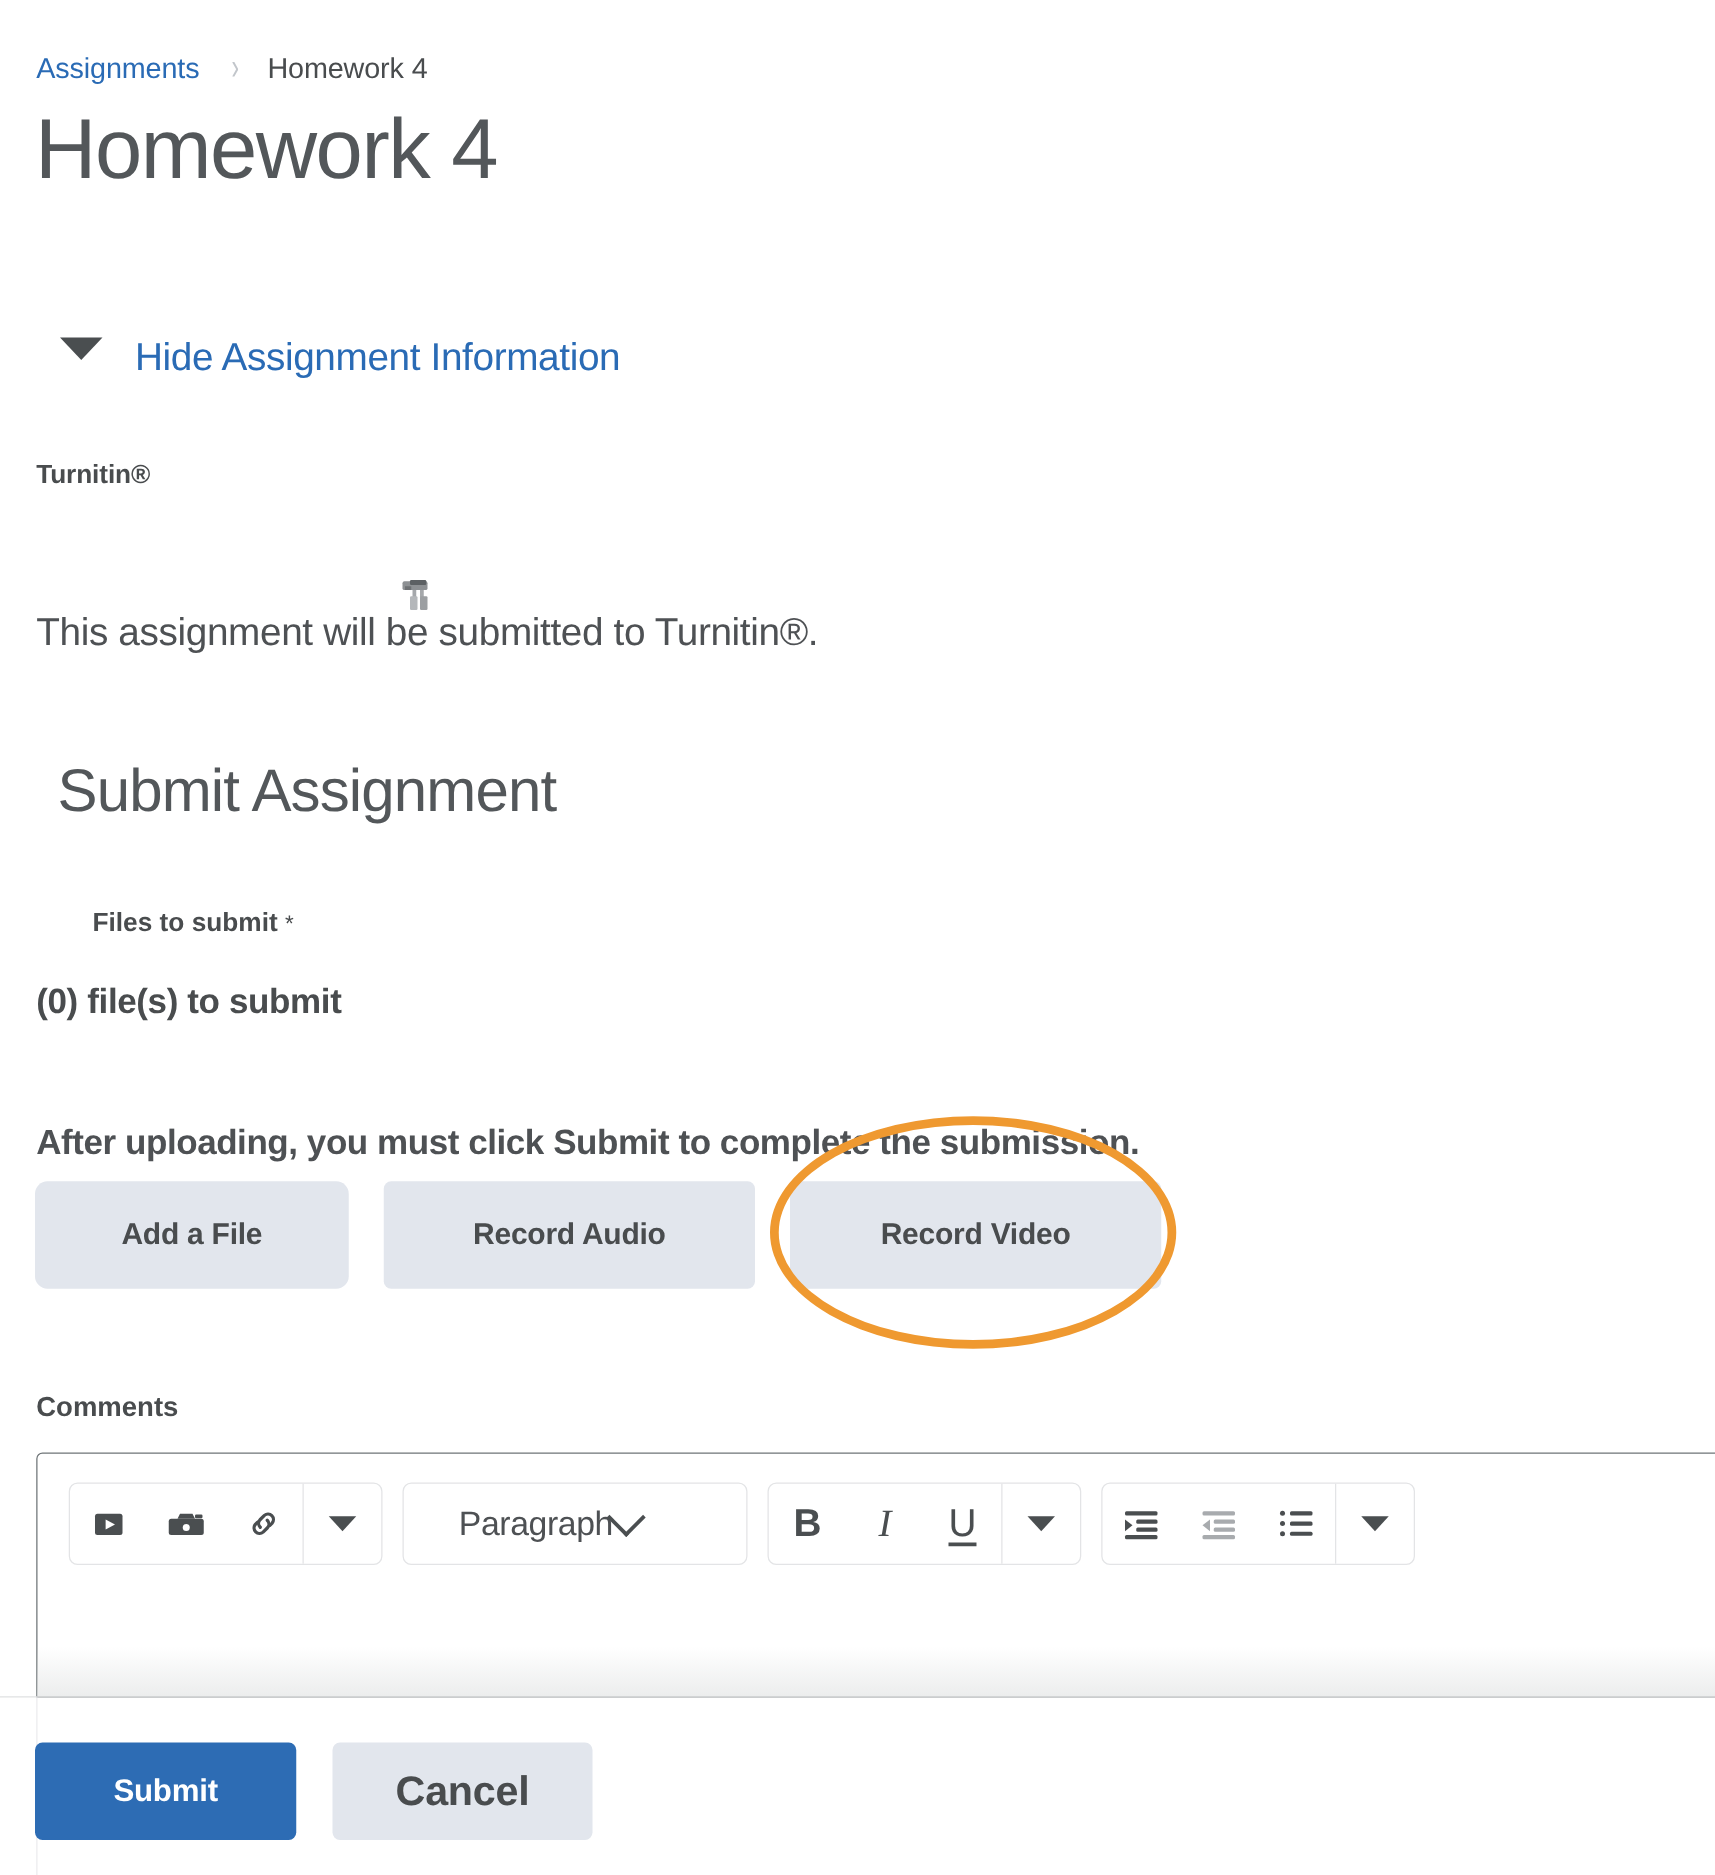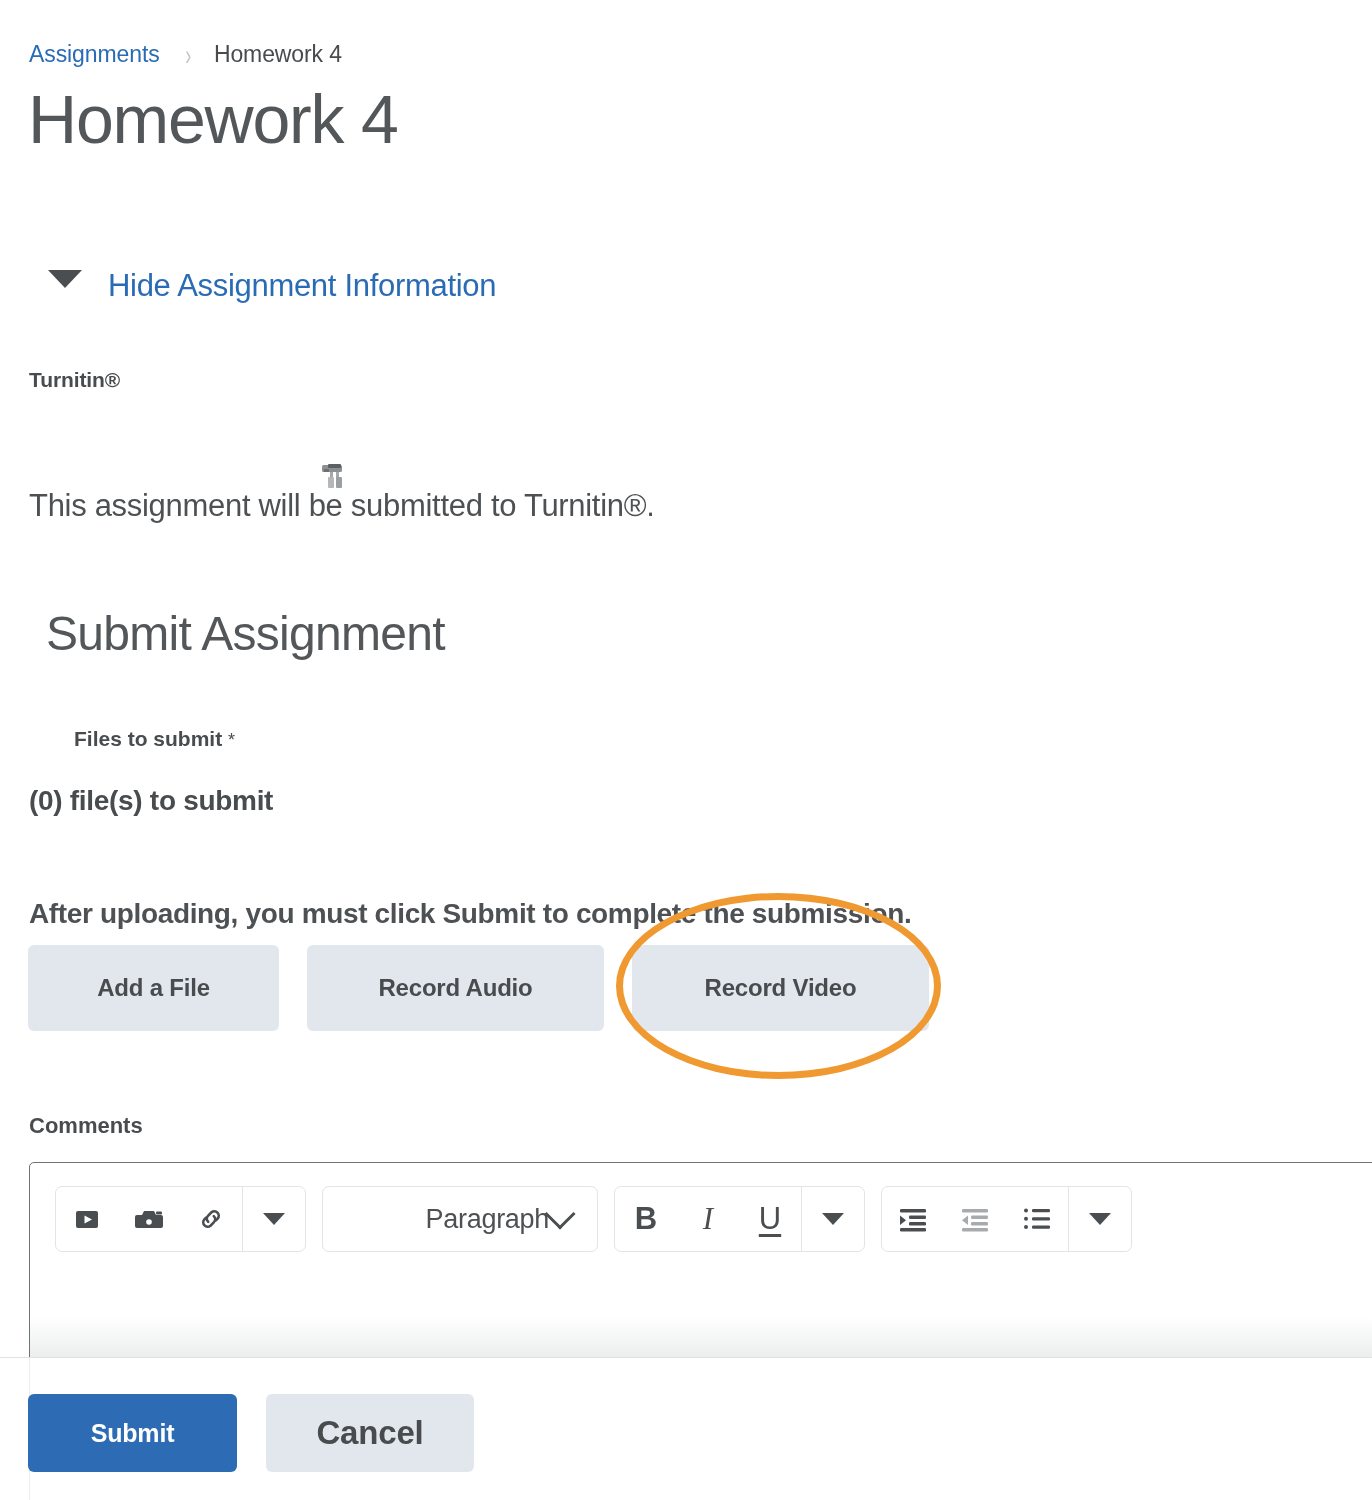--- a/index.html
+++ b/index.html
@@ -167,21 +167,21 @@
     border-radius: 6px;
     height: 86px;
     font-family: "Liberation Sans", sans-serif;
     font-size: 24px;
     font-weight: bold;
     color: #494c4e;
     cursor: pointer;
     letter-spacing: -0.2px;
     padding: 0;
   }
-  .attach-btn.w1 { width: 251px; }
+  .attach-btn.w1 { width: 251px; border-radius: 10px; }
   .attach-btn.w2 { width: 297px; margin-left: 28px; }
   .attach-btn.w3 { width: 297px; margin-left: 28px; }
 
   
   .annot-ellipse {
     position: absolute;
     left: 616px;
     top: 893px;
     width: 325px;
     height: 186px;
@@ -262,28 +262,28 @@
   }
   .tb-text {
     font-family: "Liberation Sans", sans-serif;
     font-size: 27px;
     color: #4e5154;
     letter-spacing: -0.3px;
   }
   .tb-select {
     display: flex;
     align-items: center;
-    justify-content: flex-end;
+    justify-content: flex-start;
     height: 66px;
     width: 276px;
     border: 1px solid #e3e4e6;
     border-radius: 7px;
     background: #fff;
     box-sizing: border-box;
-    padding: 0 26px 0 19px;
+    padding: 0 26px 0 44px;
     margin-right: 16px;
     cursor: pointer;
   }
   .chev-thin {
     width: 19px;
     height: 19px;
     border-right: 3.5px solid #4a4e50;
     border-bottom: 3.5px solid #4a4e50;
     transform: rotate(45deg);
     position: relative;

